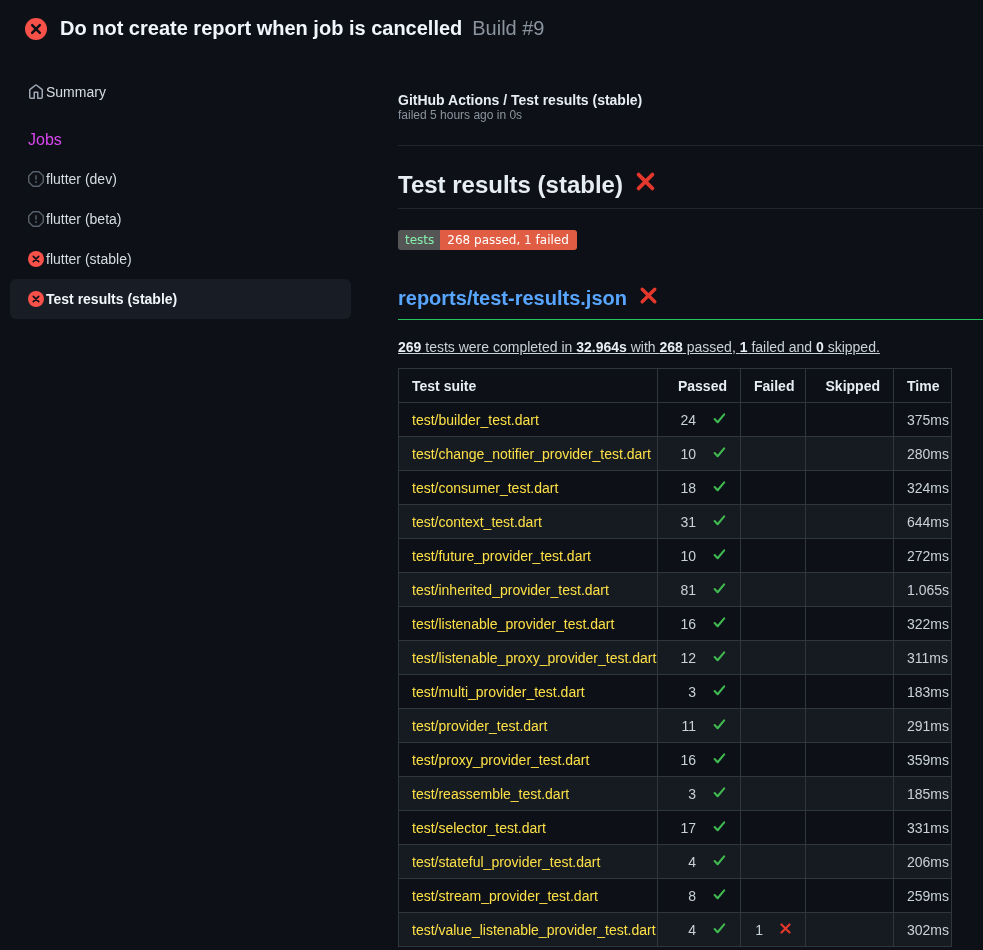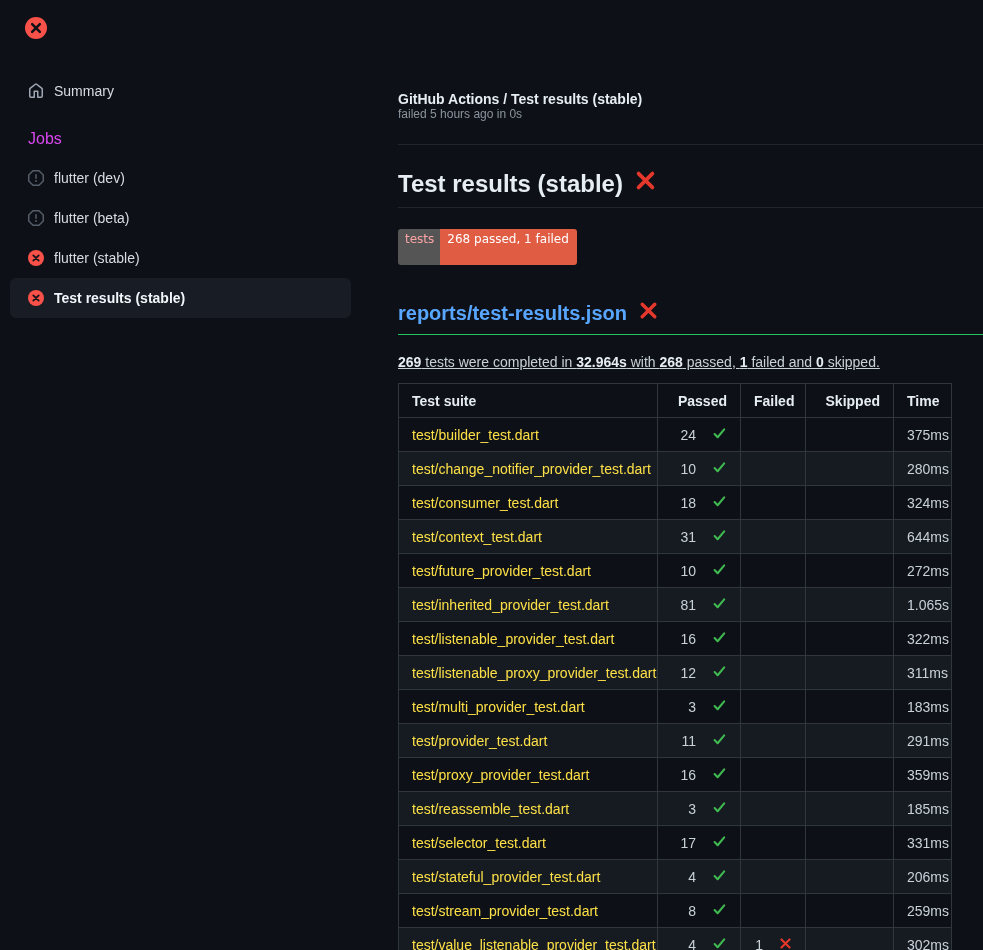--- a/index.html
+++ b/index.html
@@ -17,42 +17,42 @@
   }
   .app-header .title { font-size:20px; font-weight:bold; color:#f0f6fc; }
   .app-header .build { font-size:20px; color:#8b949e; margin-left:6px; }
   .xcircle { display:inline-flex; flex-shrink:0; }
   
   .layout { display:flex; align-items:flex-start; }
   .sidebar { width:390px; flex-shrink:0; padding:18px 39px 0 10px; }
   .main { flex:1; padding:38px 0 0 8px; }
   
   .side-item {
-    display:flex; align-items:center; gap:10px;
+    display:flex; align-items:center; gap:2px;
     height:40px; padding:0 10px 0 18px;
     border-radius:6px; cursor:pointer;
     color:#d7dde3; font-size:14px;
   }
   .side-item .ico { display:inline-flex; width:16px; height:16px; flex-shrink:0; }
   .side-summary { margin-bottom:9px; }
   .side-section-label { color:#d946ef; font-size:16px; padding:10px 0 10px 18px; }
   .side-item.selected { background:#171c25; font-weight:bold; color:#f0f6fc; }
   
   .breadcrumb { font-weight:bold; color:#e6edf3; font-size:14px; }
   .status-line { color:#8b949e; font-size:12px; margin-top:0; }
   .divider { border:0; border-top:1px solid #21262d; margin-top:23px; }
   h1.check-title {
     display:flex; align-items:center; gap:11px;
     margin-top:24px; padding-bottom:9px;
     border-bottom:1px solid #21262d;
     font-size:24px; font-weight:bold; color:#e6edf3;
   }
   .badge { display:inline-flex; margin-top:21px; font-size:12px; line-height:1;
            font-family:"DejaVu Sans","Liberation Sans",sans-serif; }
-  .badge .badge-label { background:#555555; color:#fca5a5; padding:4px 6px 20px 7px;
+  .badge .badge-label { background:#555555; color:#86efac; padding:4px 6px 4px 7px;
                         border-radius:3px 0 0 3px; }
   .badge .badge-value { background:#e05d44; color:#fff; padding:4px 8px 4px 7px;
                         border-radius:0 3px 3px 0; }
   h2.report-title {
     display:flex; align-items:center; gap:11px;
     margin-top:35px; padding-bottom:8px;
     border-bottom:1px solid #22c55e;
     font-size:20px; font-weight:bold;
   }
   h2.report-title a { color:#58a6ff; text-decoration:none; }
@@ -79,20 +79,24 @@
 </style>
 </head>
 <body>
 
 <div class="app-header">
   <span class="xcircle">
     <svg width="22" height="22" viewBox="0 0 16 16">
       <circle cx="8" cy="8" r="8" fill="#f85149"></circle>
       <path d="M5.2 5.2l5.6 5.6M10.8 5.2l-5.6 5.6" stroke="#0d1117" stroke-width="1.8" stroke-linecap="round"></path>
     </svg>
+  </span>
+  <span>
+    <span class="title">Do not create report when job is cancelled</span>
+    <span class="build">Build #9</span>
   </span>
 </div>
 
 <div class="layout">
 
   <div class="sidebar">
     <div class="side-item side-summary">
       <span class="ico">
         <svg width="16" height="16" viewBox="0 0 16 16" fill="#9ea7b3">
           <path d="M6.906.664a1.749 1.749 0 0 1 2.187 0l5.25 4.2c.415.332.657.835.657 1.367v7.019A1.75 1.75 0 0 1 13.25 15h-3.5a.75.75 0 0 1-.75-.75V9H7v5.25a.75.75 0 0 1-.75.75h-3.5A1.75 1.75 0 0 1 1 13.25V6.23c0-.531.242-1.034.657-1.366l5.25-4.2Zm1.25 1.171a.25.25 0 0 0-.312 0l-5.25 4.2a.25.25 0 0 0-.094.196v7.019c0 .138.112.25.25.25H5.5V8.25a.75.75 0 0 1 .75-.75h3.5a.75.75 0 0 1 .75.75v5.25h2.75a.25.25 0 0 0 .25-.25V6.23a.25.25 0 0 0-.094-.195Z"></path>

